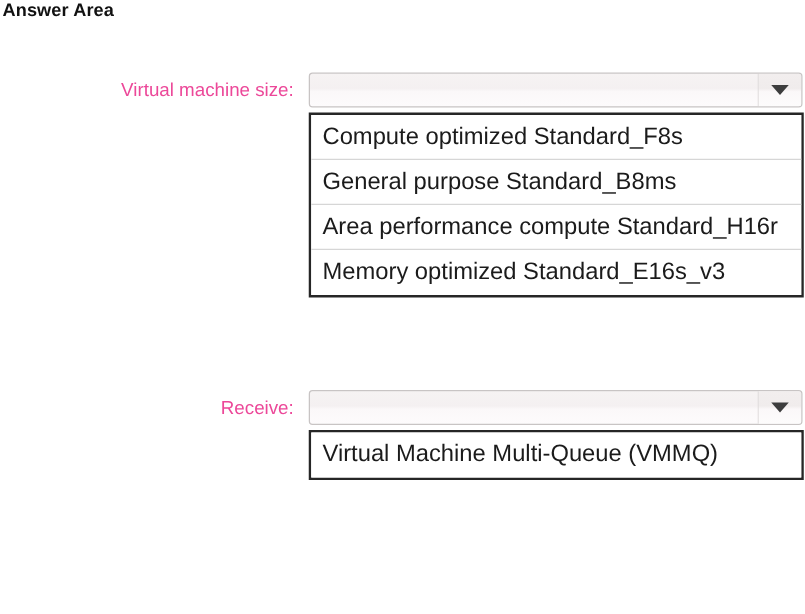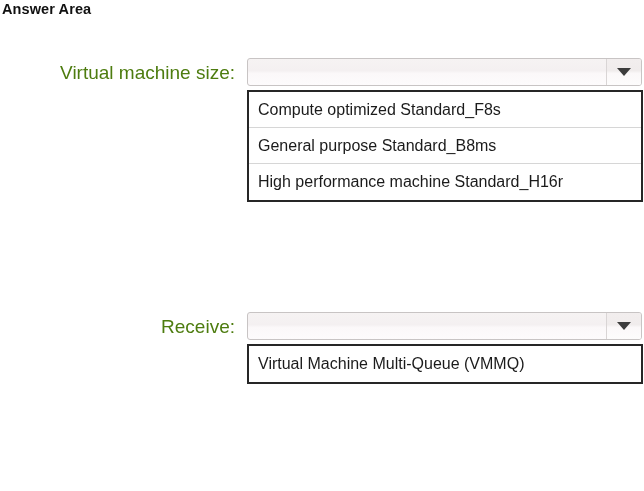--- a/index.html
+++ b/index.html
@@ -36,23 +36,23 @@
     left: 0;
     width: 644px;
   }
   .field-group.group-vm   { top: 58px; }
   .field-group.group-feat { top: 312px; }
 
   .field-label {
     position: absolute;
     right: 409px;           
     top: 5px;
-    font-size: 19px;
+    font-size: 15px;
     line-height: 19px;
-    color: #4d7c0f;
+    color: #ec4899;
     white-space: nowrap;
     text-align: right;
   }
 
   
   .combo {
     position: absolute;
     left: 247px;
     top: 0;
     width: 395px;
@@ -101,21 +101,21 @@
     border: 2px solid #262626;
     background: #ffffff;
   }
   .option-item {
     height: 36px;
     box-sizing: border-box;
     border-bottom: 1px solid #d6d6d6;
     display: flex;
     align-items: center;
     padding-left: 9px;
-    font-size: 16px;
+    font-size: 19px;
     line-height: 18px;
     color: #1b1b1b;
     background: #ffffff;
     white-space: nowrap;
   }
   .option-item:last-child {
     border-bottom: none;
   }
 </style>
 </head>
@@ -130,21 +130,22 @@
   <div class="combo">
     <div class="combo-value" title=""></div>
     <div class="combo-arrow-btn">
       <span class="arrow-down"></span>
     </div>
   </div>
 
   <div class="option-list">
     <div class="option-item">Compute optimized Standard_F8s</div>
     <div class="option-item">General purpose Standard_B8ms</div>
-    <div class="option-item">High performance machine Standard_H16r</div>
+    <div class="option-item">Area performance compute Standard_H16r</div>
+    <div class="option-item">Memory optimized Standard_E16s_v3</div>
   </div>
 
 </div>
 
 <div class="field-group group-feat">
 
   <div class="field-label">Receive:</div>
 
   <div class="combo">
     <div class="combo-value" title=""></div>

